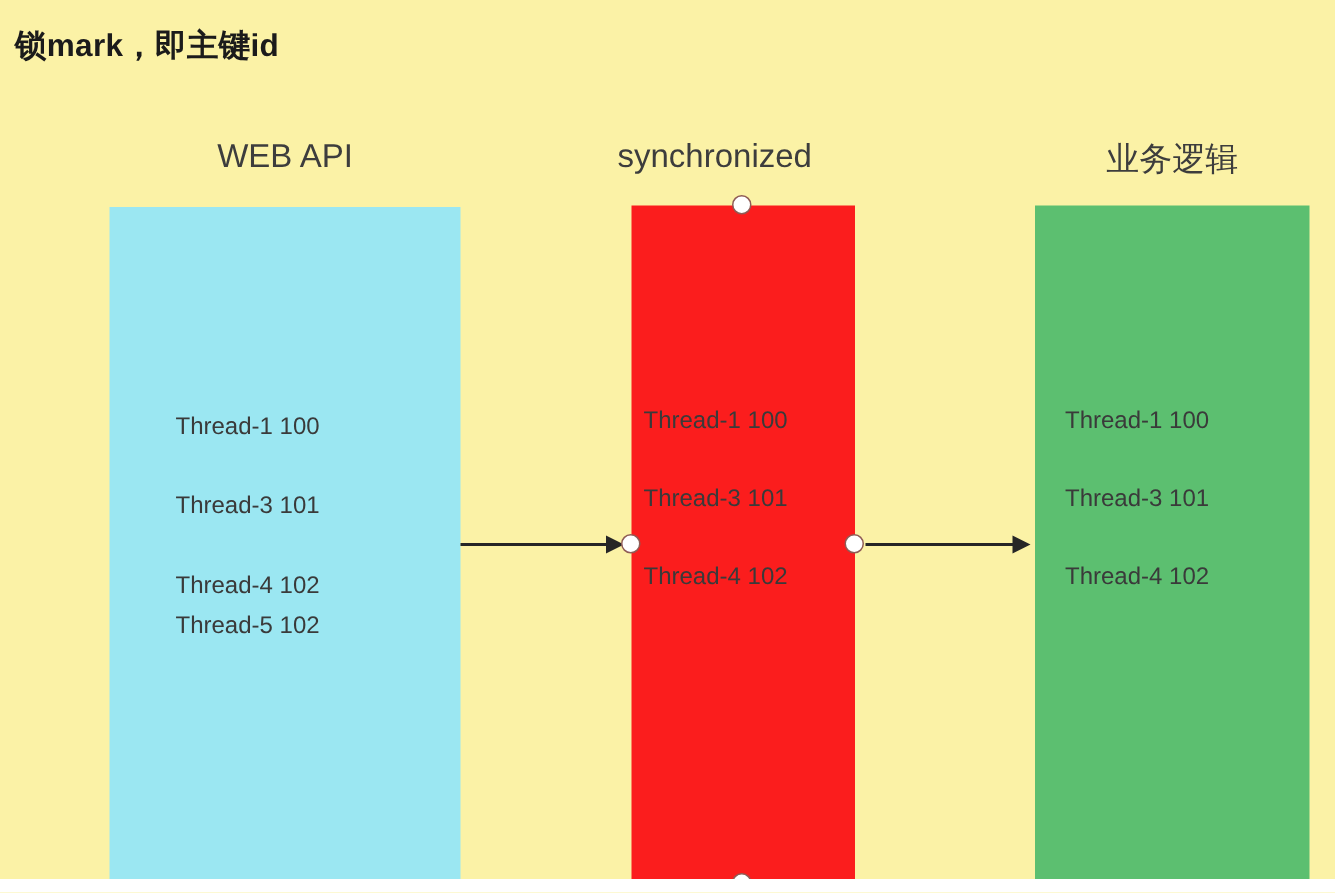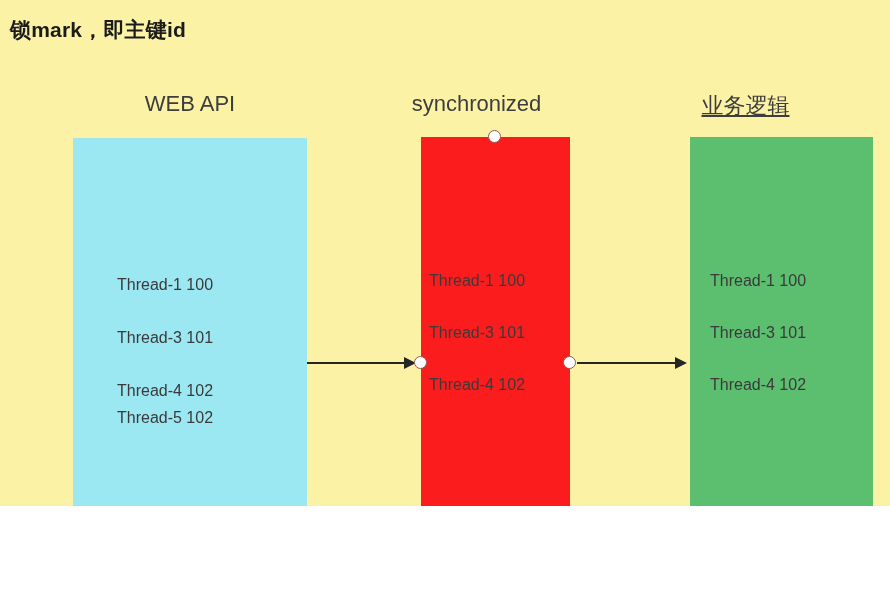--- a/index.html
+++ b/index.html
@@ -1,41 +1,41 @@
 <!DOCTYPE html>
 <html><head>
 <meta charset="utf-8">
 <style>
   html, body { margin: 0; padding: 0; }
   body { font-family: "Liberation Sans", "DejaVu Sans", sans-serif; }
   .canvas {
     position: relative;
     width: 890px;
-    height: 506px;
+    height: 586px;
     overflow: hidden;
   }
   .diagram-title {
     position: absolute;
     left: 10px;
     top: 16px;
     font-size: 21px;
     font-weight: bold;
     color: #1b1b1b;
     letter-spacing: 0.2px;
   }
   .col-header {
     position: absolute;
     top: 91px;
     font-size: 22px;
     color: #3d3d3d;
     text-align: center;
   }
   .header-webapi { left: 73px; width: 234px; }
   .header-sync   { left: 402px; width: 149px; }
-  .header-biz    { left: 654px; width: 183px; text-decoration: underline; }
+  .header-biz    { left: 690px; width: 183px; }
 
   .node {
     position: absolute;
     font-size: 16px;
     color: #3a3a3a;
   }
   .node-webapi { left: 73px;  top: 138px; width: 234px; height: 451px; }
   .node-sync   { left: 421px; top: 137px; width: 149px; height: 452px; }
   .node-biz    { left: 690px; top: 137px; width: 183px; height: 452px; }
 

